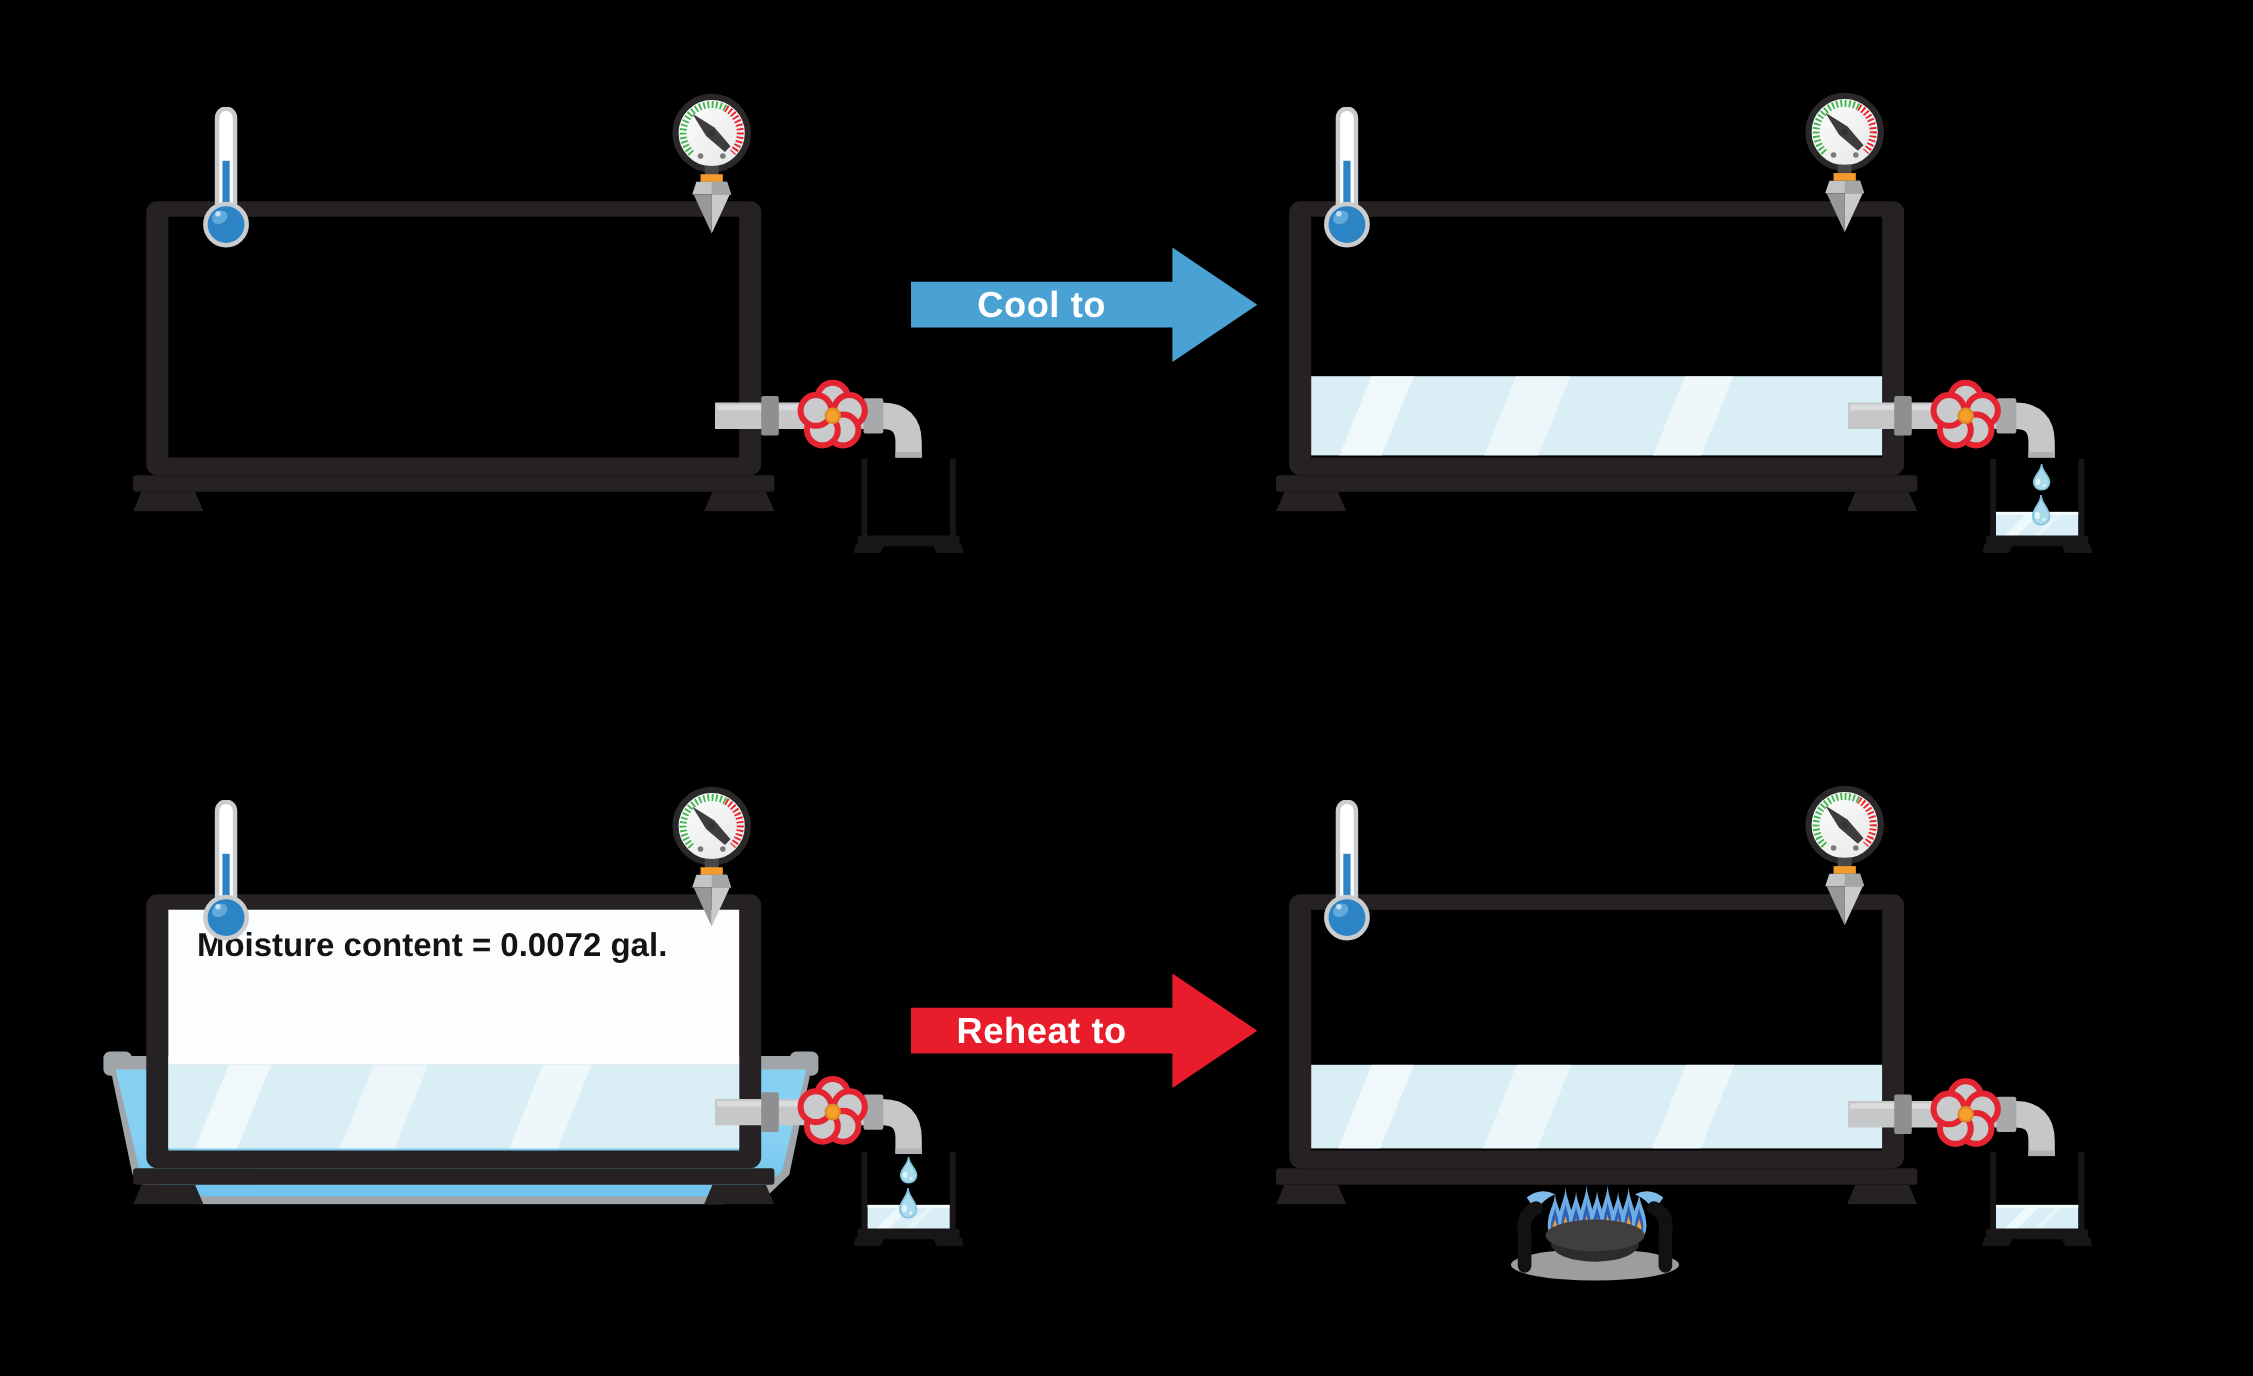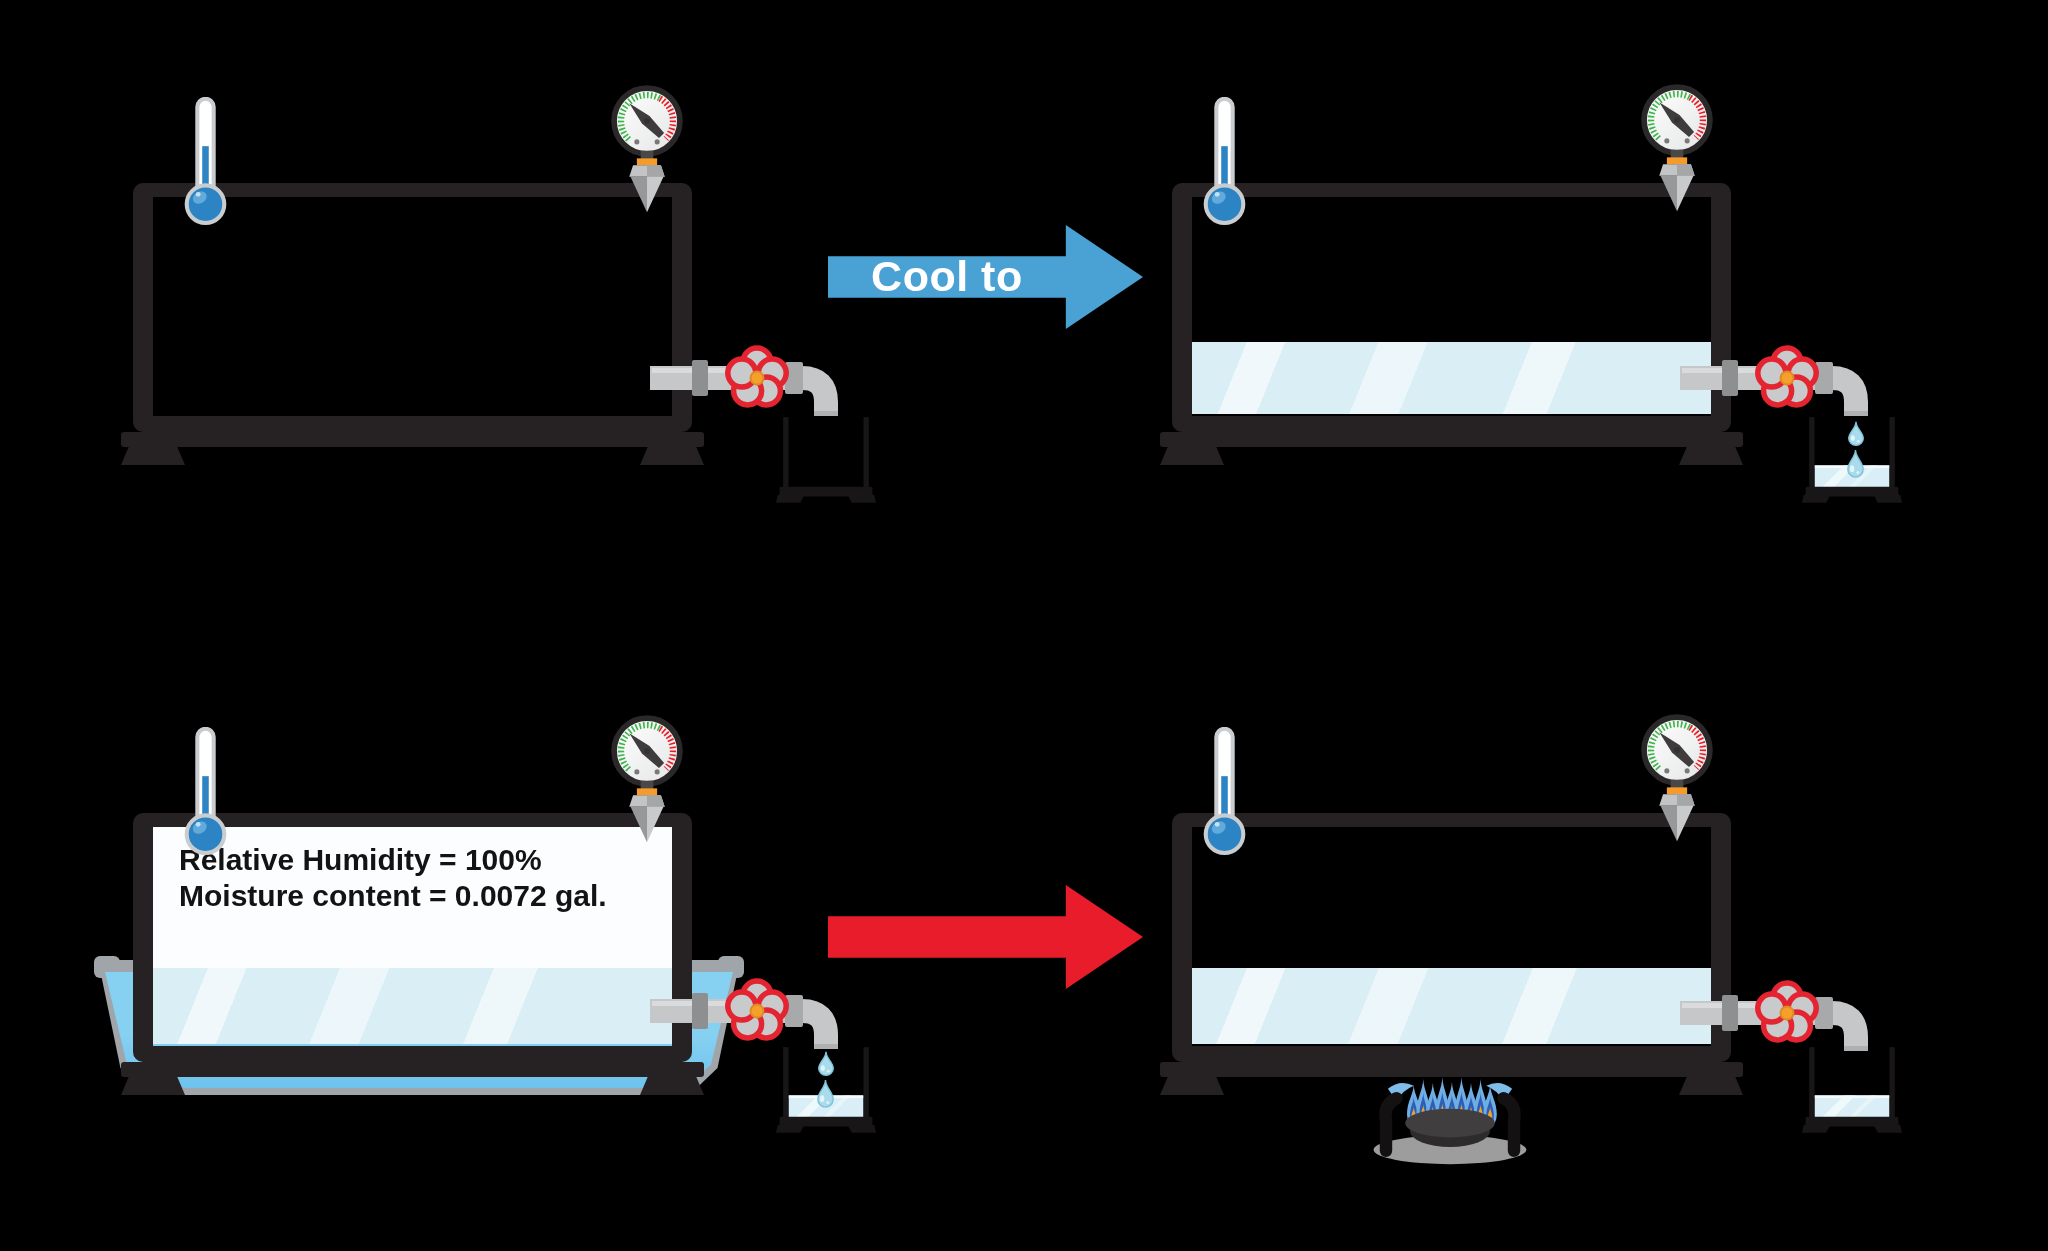--- a/index.html
+++ b/index.html
@@ -13,21 +13,21 @@
         rgba(255,255,255,0) 17% 34%,rgba(255,255,255,.5) 34% 43%,rgba(255,255,255,0) 43% 62%,
         rgba(255,255,255,.55) 62% 70%,rgba(255,255,255,0) 70%);}
   .whitebox{position:absolute;left:0;right:0;top:0;background:#FCFDFE;}
   .info{padding:15px 10px 0 26px;font-weight:bold;font-size:30px;line-height:36px;color:#131313;white-space:nowrap;}
   .info sup{font-size:58%;vertical-align:super;line-height:0;}
   .base-band{position:absolute;background:#262223;border-radius:3px;}
   .foot{position:absolute;background:#262223;clip-path:polygon(12% 0,88% 0,100% 100%,0 100%);}
   .arrow{position:absolute;width:315px;height:104px;
          clip-path:polygon(0 30%,75.5% 30%,75.5% 0,100% 50%,75.5% 100%,75.5% 70%,0 70%);}
   .arrow-label{position:absolute;left:0;top:30%;width:75.5%;height:40%;display:flex;align-items:center;
-         justify-content:center;color:#fff;font-weight:bold;font-size:43px;letter-spacing:.5px;}
+         justify-content:center;color:#fff;font-weight:bold;font-size:33px;letter-spacing:.5px;}
   .tub,.tub-inner{clip-path:polygon(0% 0%,100% 0%,96.5% 80%,93% 96%,87% 100%,13% 100%,7% 96%,3.5% 80%);}
   .tub{position:absolute;background:#9FA5A9;}
   .tub-inner{position:absolute;left:7px;right:7px;top:12px;bottom:7px;
          background:linear-gradient(#86D0F2 0 55%,#6EC2EC 100%);}
   .tub-lip{position:absolute;width:26px;height:22px;background:#9FA5A9;border-radius:6px;}
 </style>
 </head>
 <body>
 
 <div class="stage">
@@ -180,21 +180,20 @@
       </svg>
     <svg class="abs" style="left:1639px;top:82px;" width="76" height="133">
         <use href="#sym-gauge"></use>
       </svg>
   </div>
 
   <div>
     <div class="tank" style="left:133px;top:813px;width:559px;height:249px;">
       <div class="whitebox" style="height:141px;">
         <div class="info">
-          <div>Relative Humidity = 100%</div>
           <div>Moisture content = 0.0072 gal.</div>
         </div>
       </div>
       <div class="tank-water" style="top:141px;height:76px;"></div>
     </div>
     <div class="base-band" style="left:121px;top:1062px;width:583px;height:15px;"></div>
     <div class="foot" style="left:121px;top:1077px;width:64px;height:18px;"></div>
     <div class="foot" style="left:640px;top:1077px;width:64px;height:18px;"></div>
     <svg class="abs" style="left:776px;top:1047px;" width="100" height="86">
         <use href="#sym-beaker-water"></use>
@@ -241,14 +240,17 @@
         <use href="#sym-gauge"></use>
       </svg>
   </div>
 
   <div class="arrow" style="left:828px;top:225px;background:#4AA2D4;"></div>
   <div class="abs" style="left:828px;top:225px;width:315px;height:104px;">
     <div class="arrow-label">Cool to</div>
   </div>
 
   <div class="arrow" style="left:828px;top:885px;background:#E81C2A;"></div>
+  <div class="abs" style="left:828px;top:885px;width:315px;height:104px;">
+    <div class="arrow-label">Reheat to</div>
+  </div>
 
 </div>
 
 </body></html>

